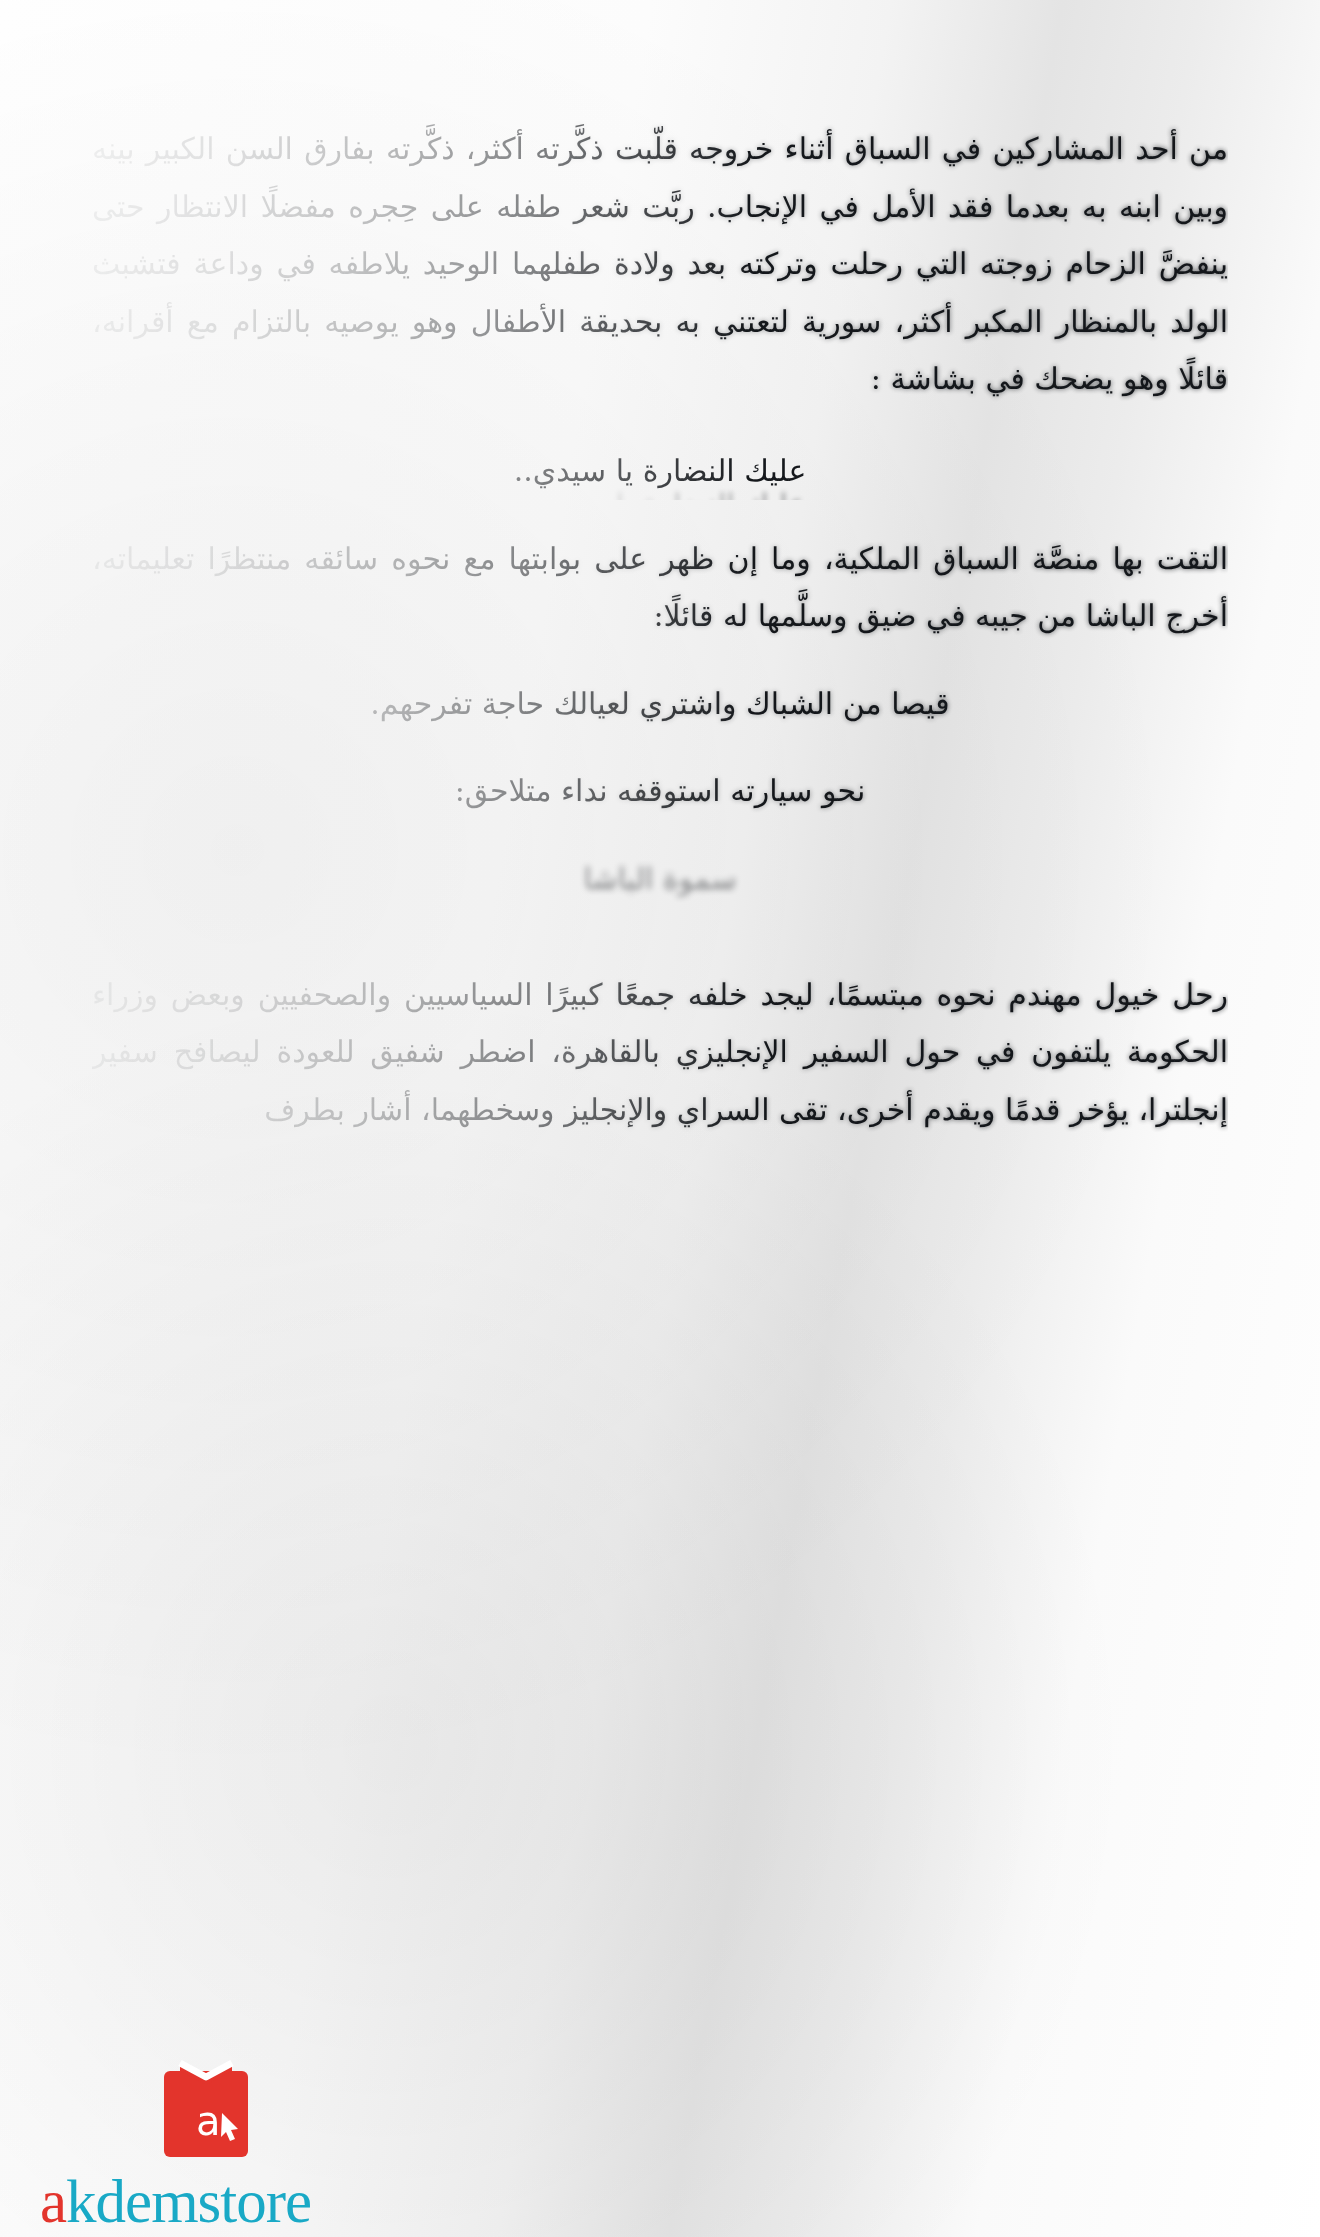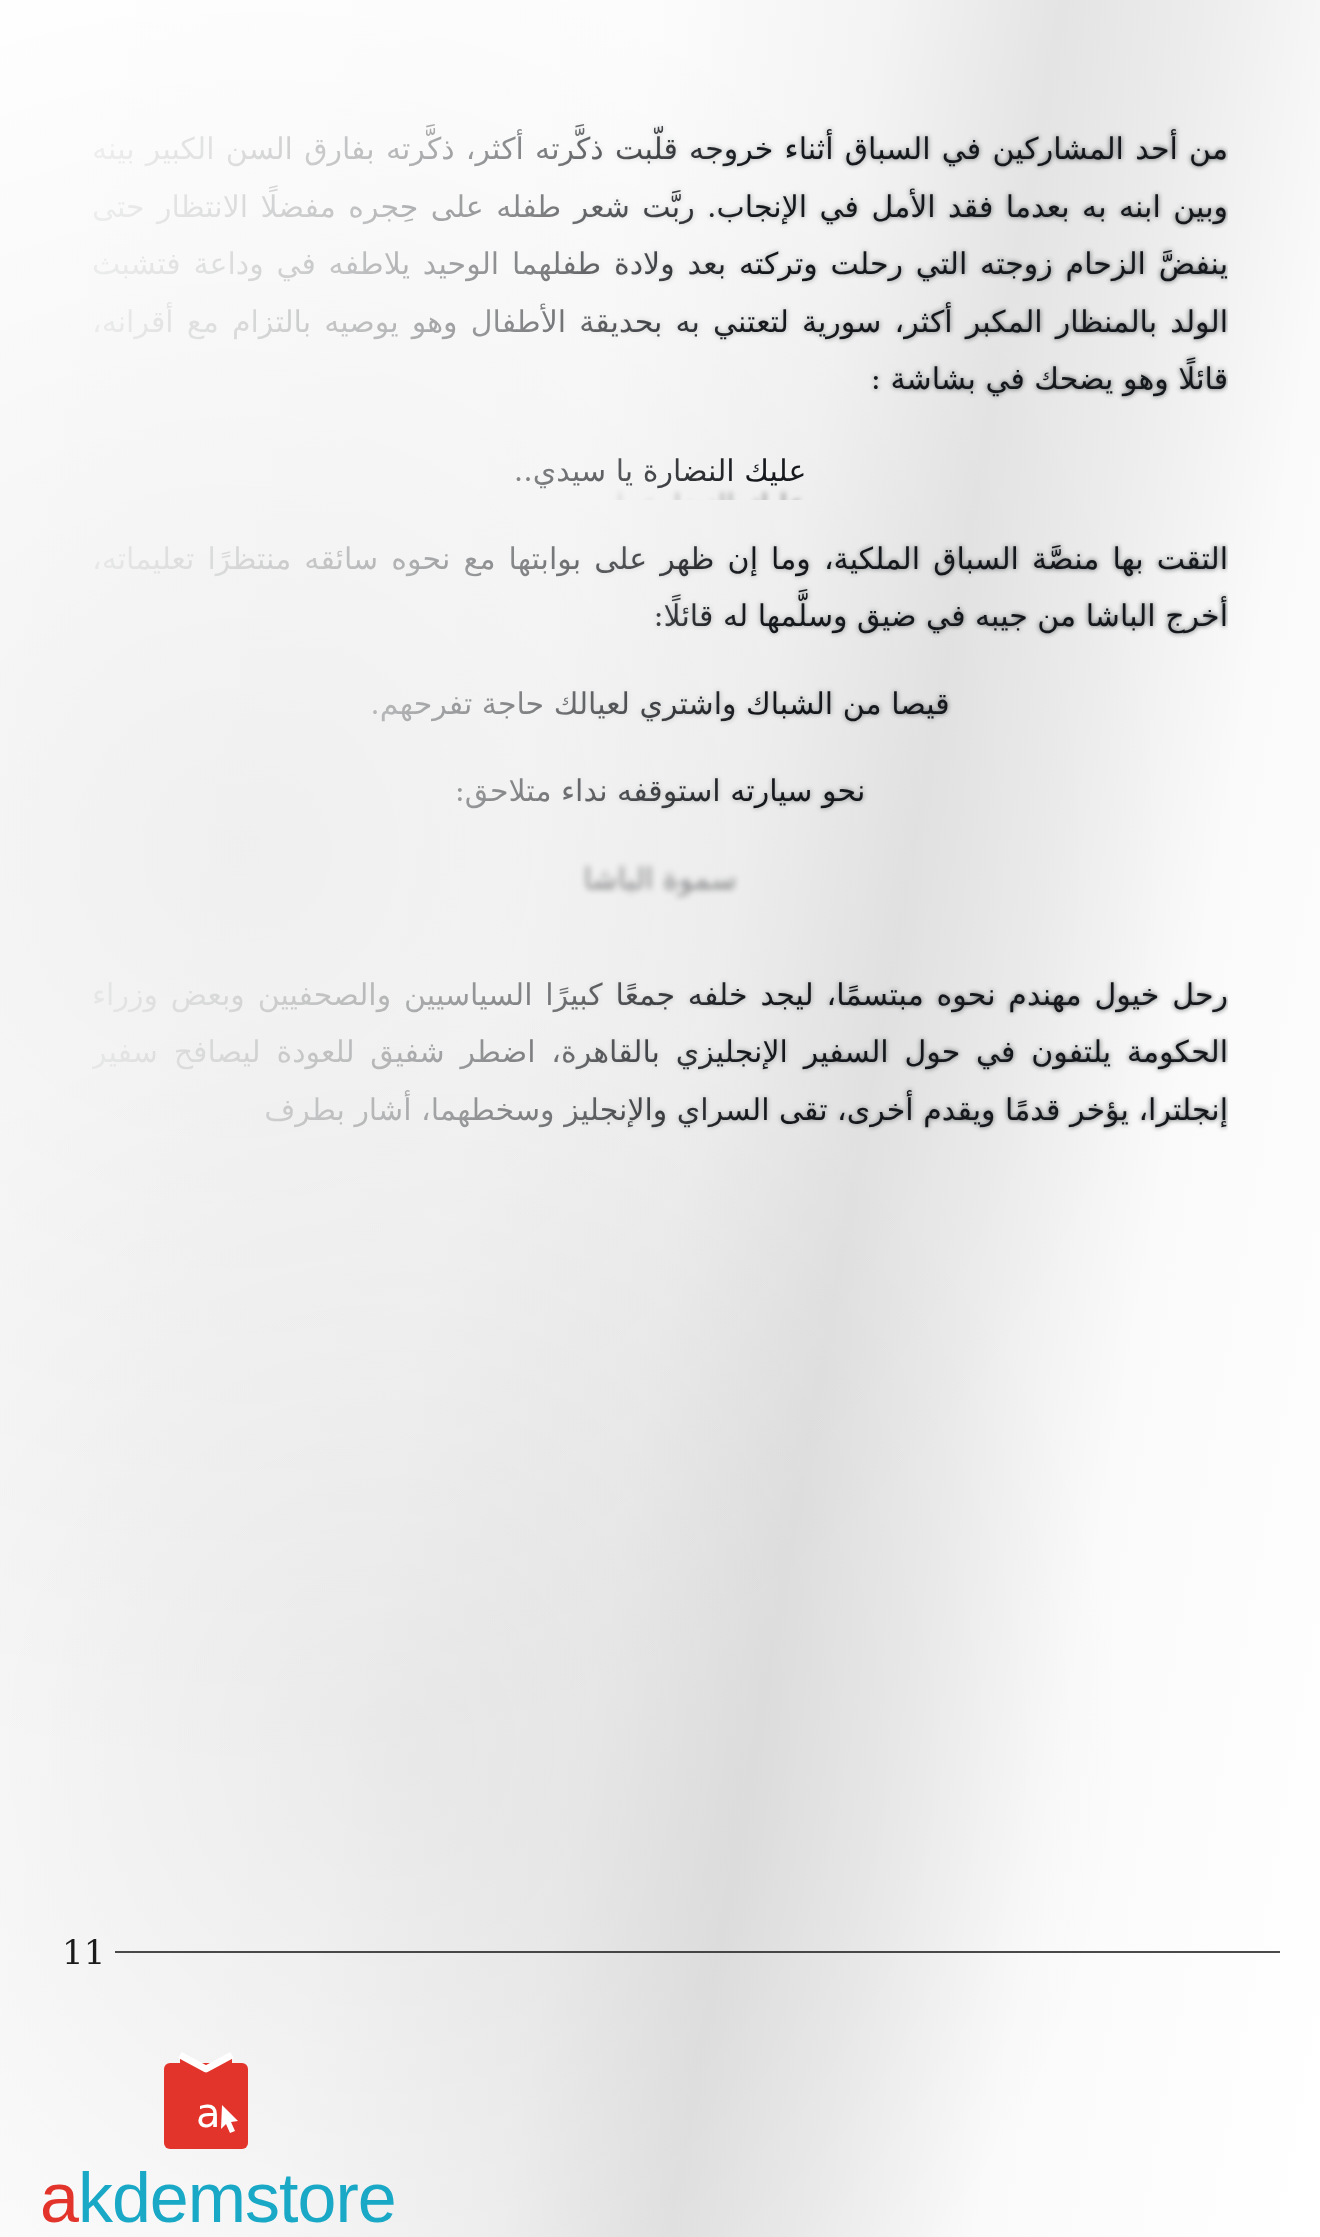--- a/index.html
+++ b/index.html
@@ -122,22 +122,22 @@
     width: 520px;
     direction: ltr;
   }
   .logo-mark {
     width: 112px;
     height: 112px;
     margin-left: 110px;
     position: relative;
   }
   .brand {
-    font-family: Liberation Sans, sans-serif;
-    font-size: 70px;
+    font-family: Liberation Serif, serif;
+    font-size: 61px;
     line-height: .95;
     letter-spacing: -1px;
     color: #19a9c6;
     font-weight: 400;
     margin-top: 6px;
   }
   .brand .a-red { color: #e3342c; }
 </style>
 </head>
 <body>
@@ -190,24 +190,20 @@
       <div class="blurlayer masked-blur">
         <p class="para para-blur">رحل خيول مهندم نحوه مبتسمًا، ليجد خلفه جمعًا كبيرًا السياسيين والصحفيين وبعض وزراء الحكومة يلتفون في حول السفير الإنجليزي بالقاهرة، اضطر شفيق للعودة ليصافح سفير إنجلترا، يؤخر قدمًا ويقدم أخرى، تقى السراي والإنجليز وسخطهما، أشار بطرف</p>
       </div>
     </div>
 
   </div>
 
   <div class="vignette"></div>
 
   <div class="footer">
-    <div class="folio-row">
-      <div class="rule"></div>
-      <div class="folio">11</div>
-    </div>
 
     <div class="logo-block">
       <div class="logo-mark">
         <svg width="112" height="112" viewBox="0 0 112 112" aria-hidden="true">
           <rect x="14" y="16" width="84" height="86" rx="6" fill="#e3342c"></rect>
           <path d="M30 16 L56 30 L82 16 L82 10 L56 24 L30 10 Z" fill="#e3342c"></path>
           <path d="M30 8 L56 22 L82 8" fill="none" stroke="#ffffff" stroke-width="7" stroke-linejoin="round"></path>
           <text x="46" y="80" font-family="DejaVu Sans, sans-serif" font-size="40" fill="#ffffff">a</text>
           <path d="M72 58 l16 16 -7 1 4 9 -5 2 -4 -9 -5 5 z" fill="#ffffff"></path>
         </svg>

